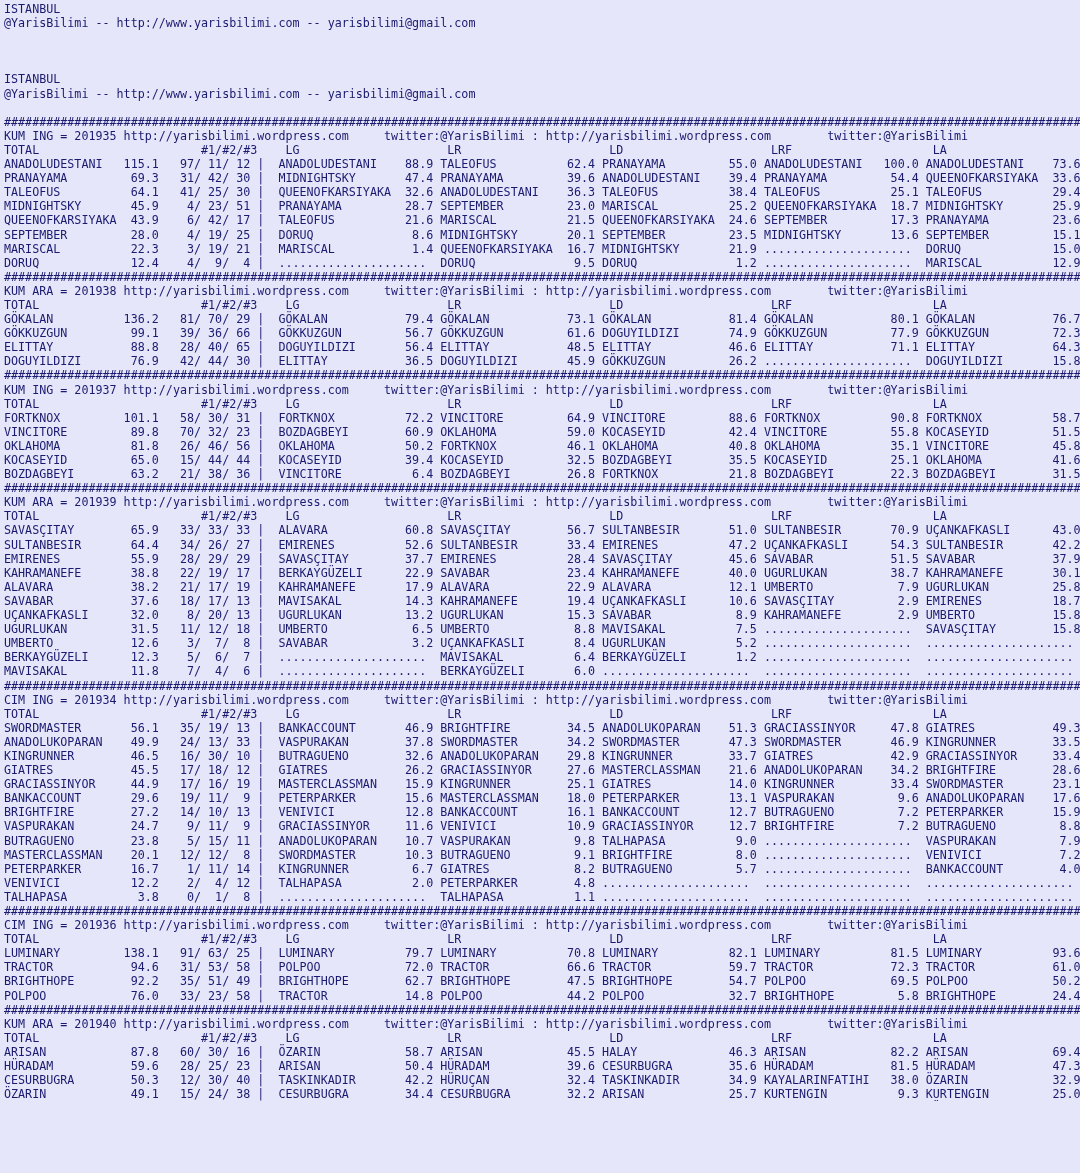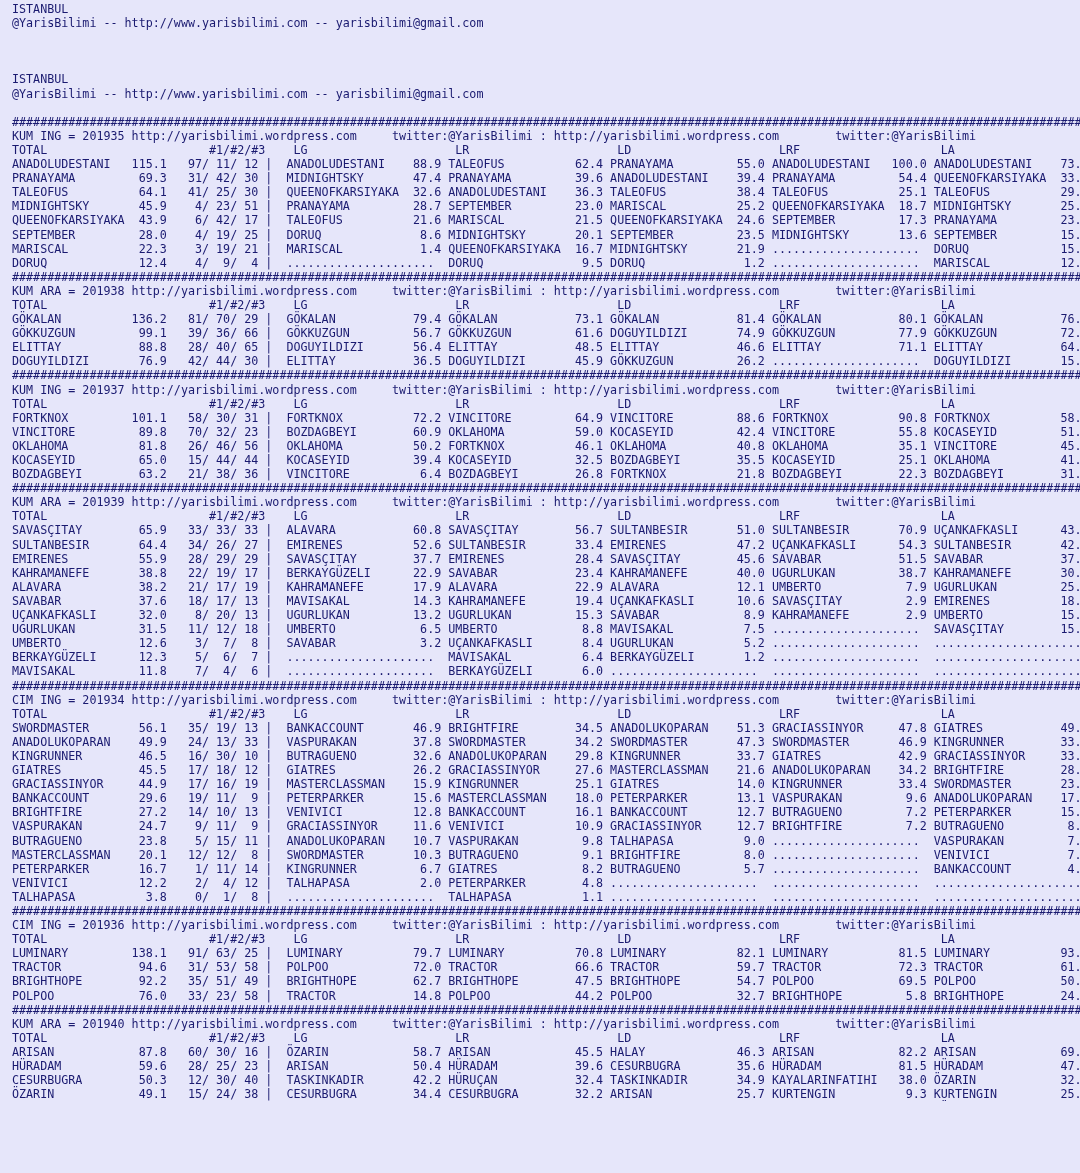--- a/index.html
+++ b/index.html
@@ -1,16 +1,16 @@
 <!DOCTYPE html>
 <html><head>
 <meta charset="utf-8">
 <style>
   html,body{margin:0;padding:0;background:#e6e6fa;}
-  .screen{width:1080px;height:1101px;background:#e6e6fa;overflow:hidden;box-sizing:border-box;padding:2px 0 0 12px;}
+  .screen{width:1080px;height:1101px;background:#e6e6fa;overflow:hidden;box-sizing:border-box;padding:2px 0 0 4px;}
   pre{margin:0;font-family:"DejaVu Sans Mono",monospace;font-size:11.7px;line-height:14.1px;color:#1a1a70;white-space:pre;}
   .gap3{margin-top:42.3px;}
   .gap1{margin-top:14.1px;}
 </style>
 </head>
 <body>
 
 <div class="screen">
   <pre class="ln">ISTANBUL</pre>
   <pre class="ln">@YarisBilimi -- http://www.yarisbilimi.com -- yarisbilimi@gmail.com</pre>

